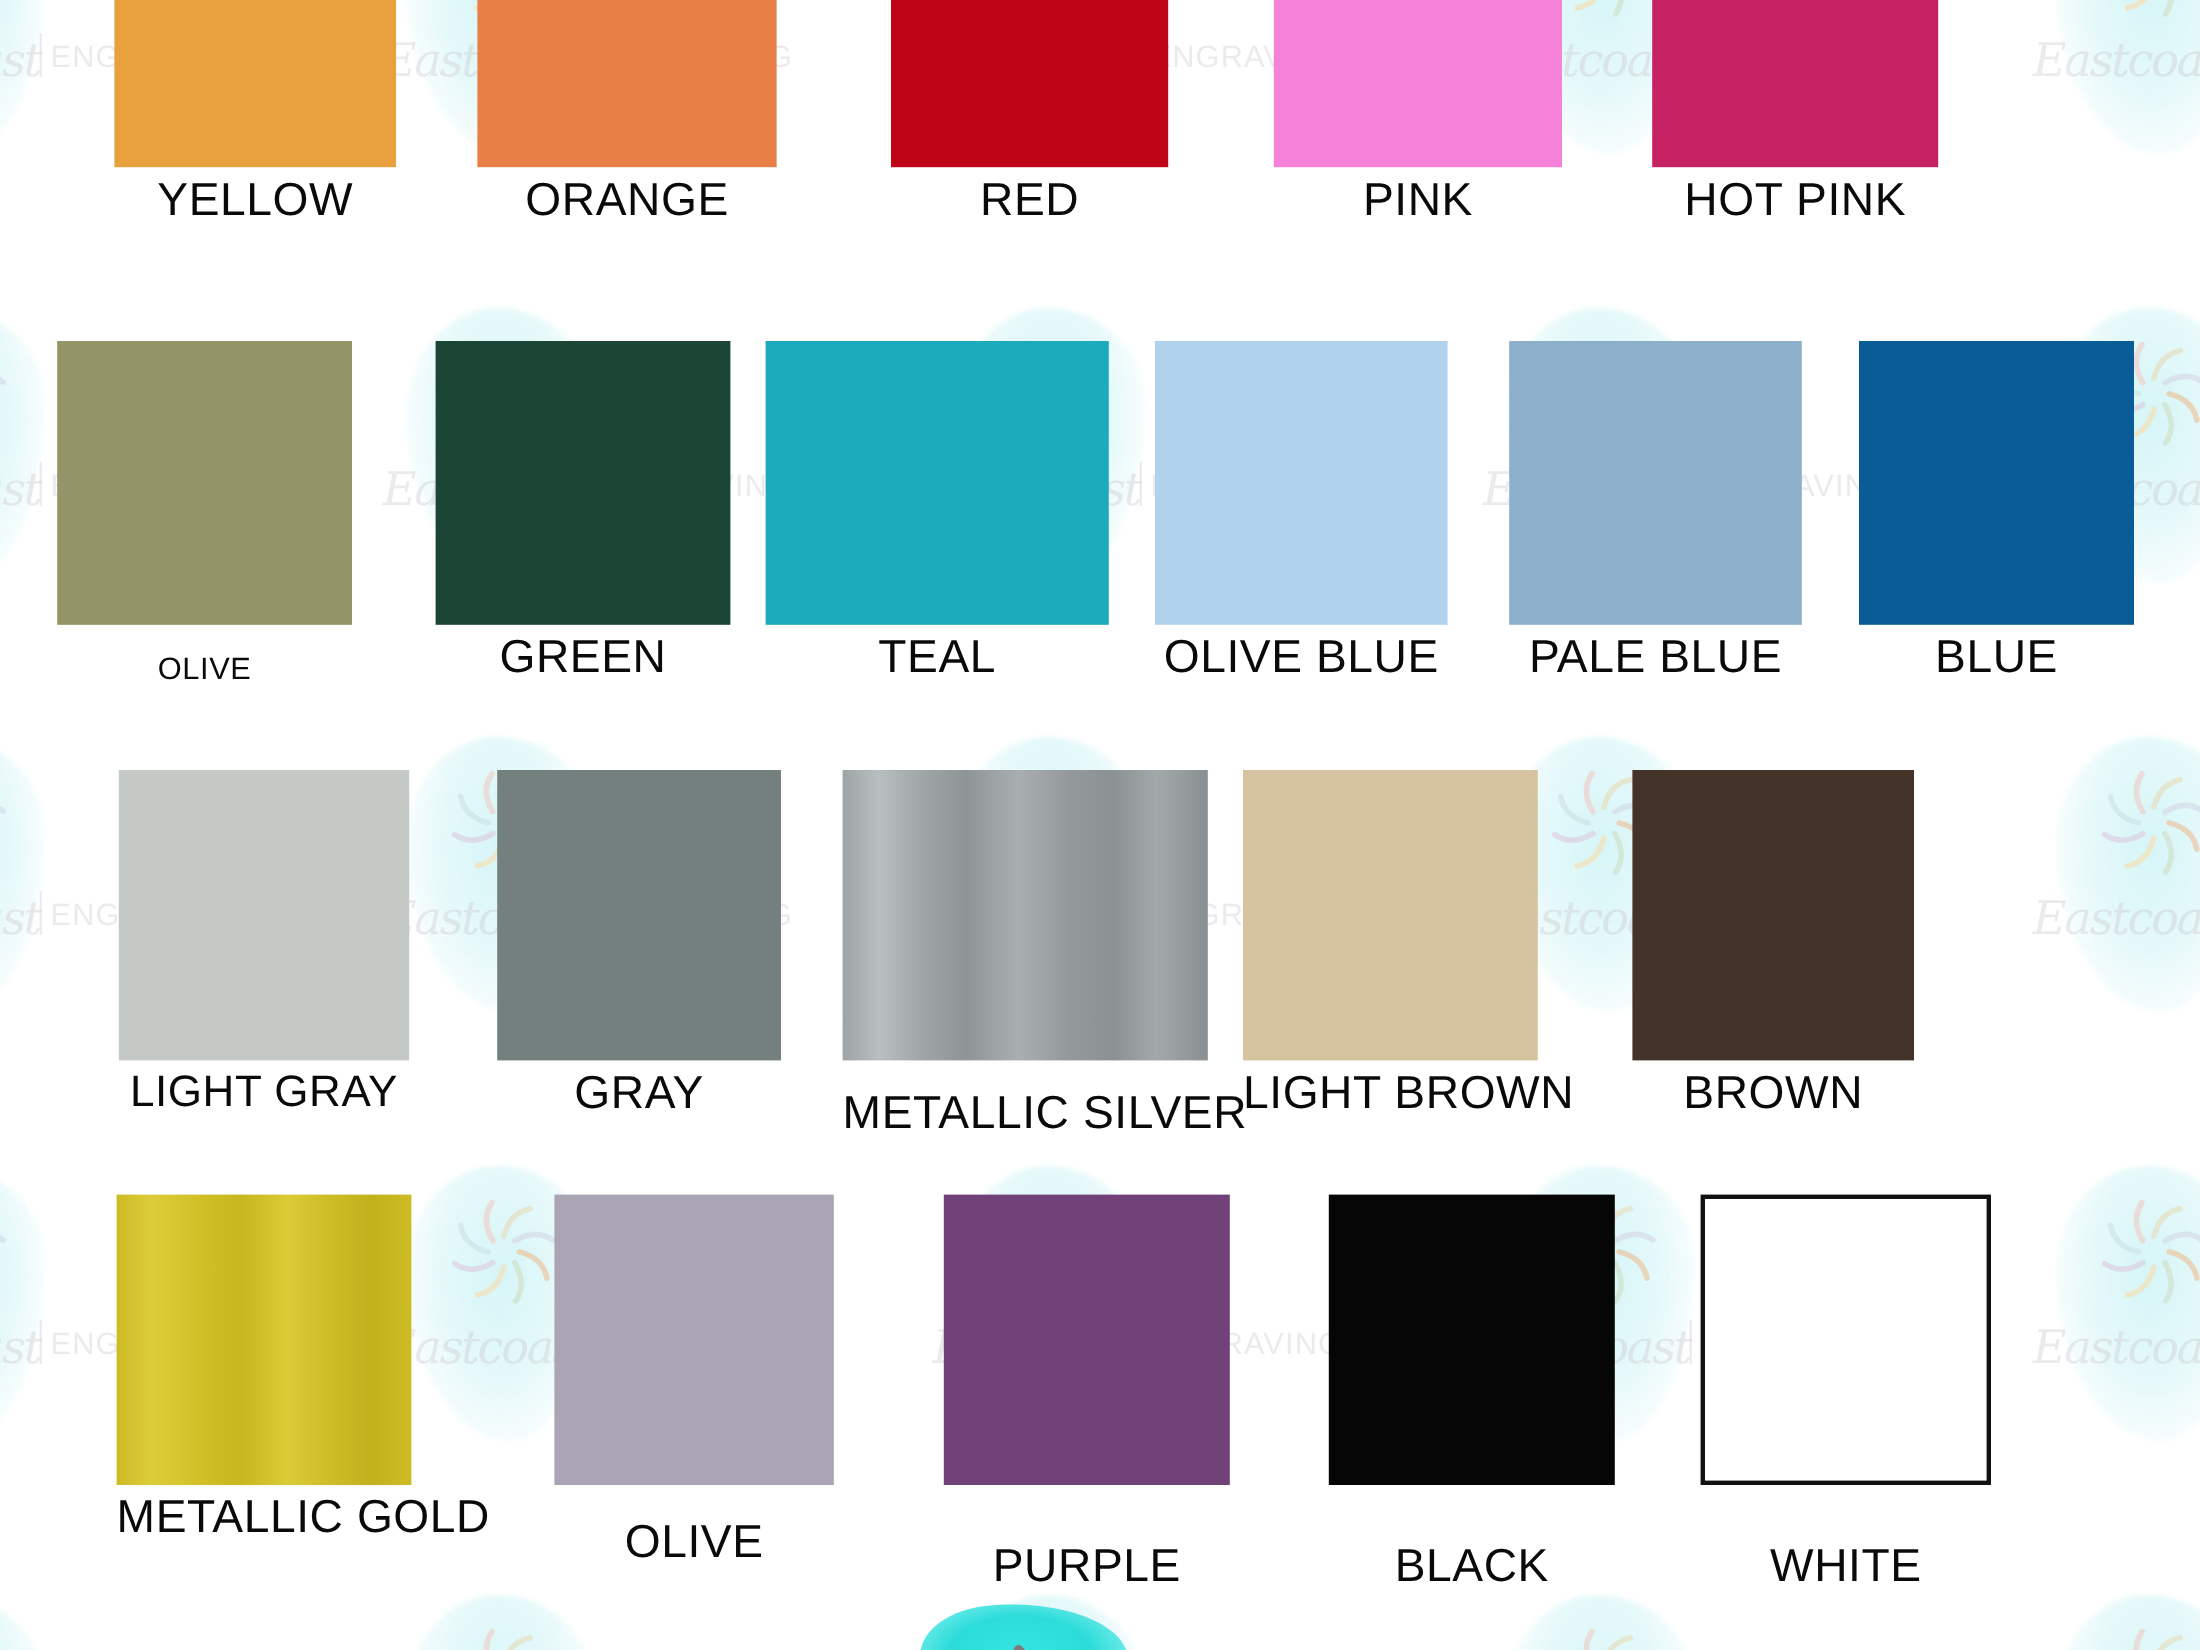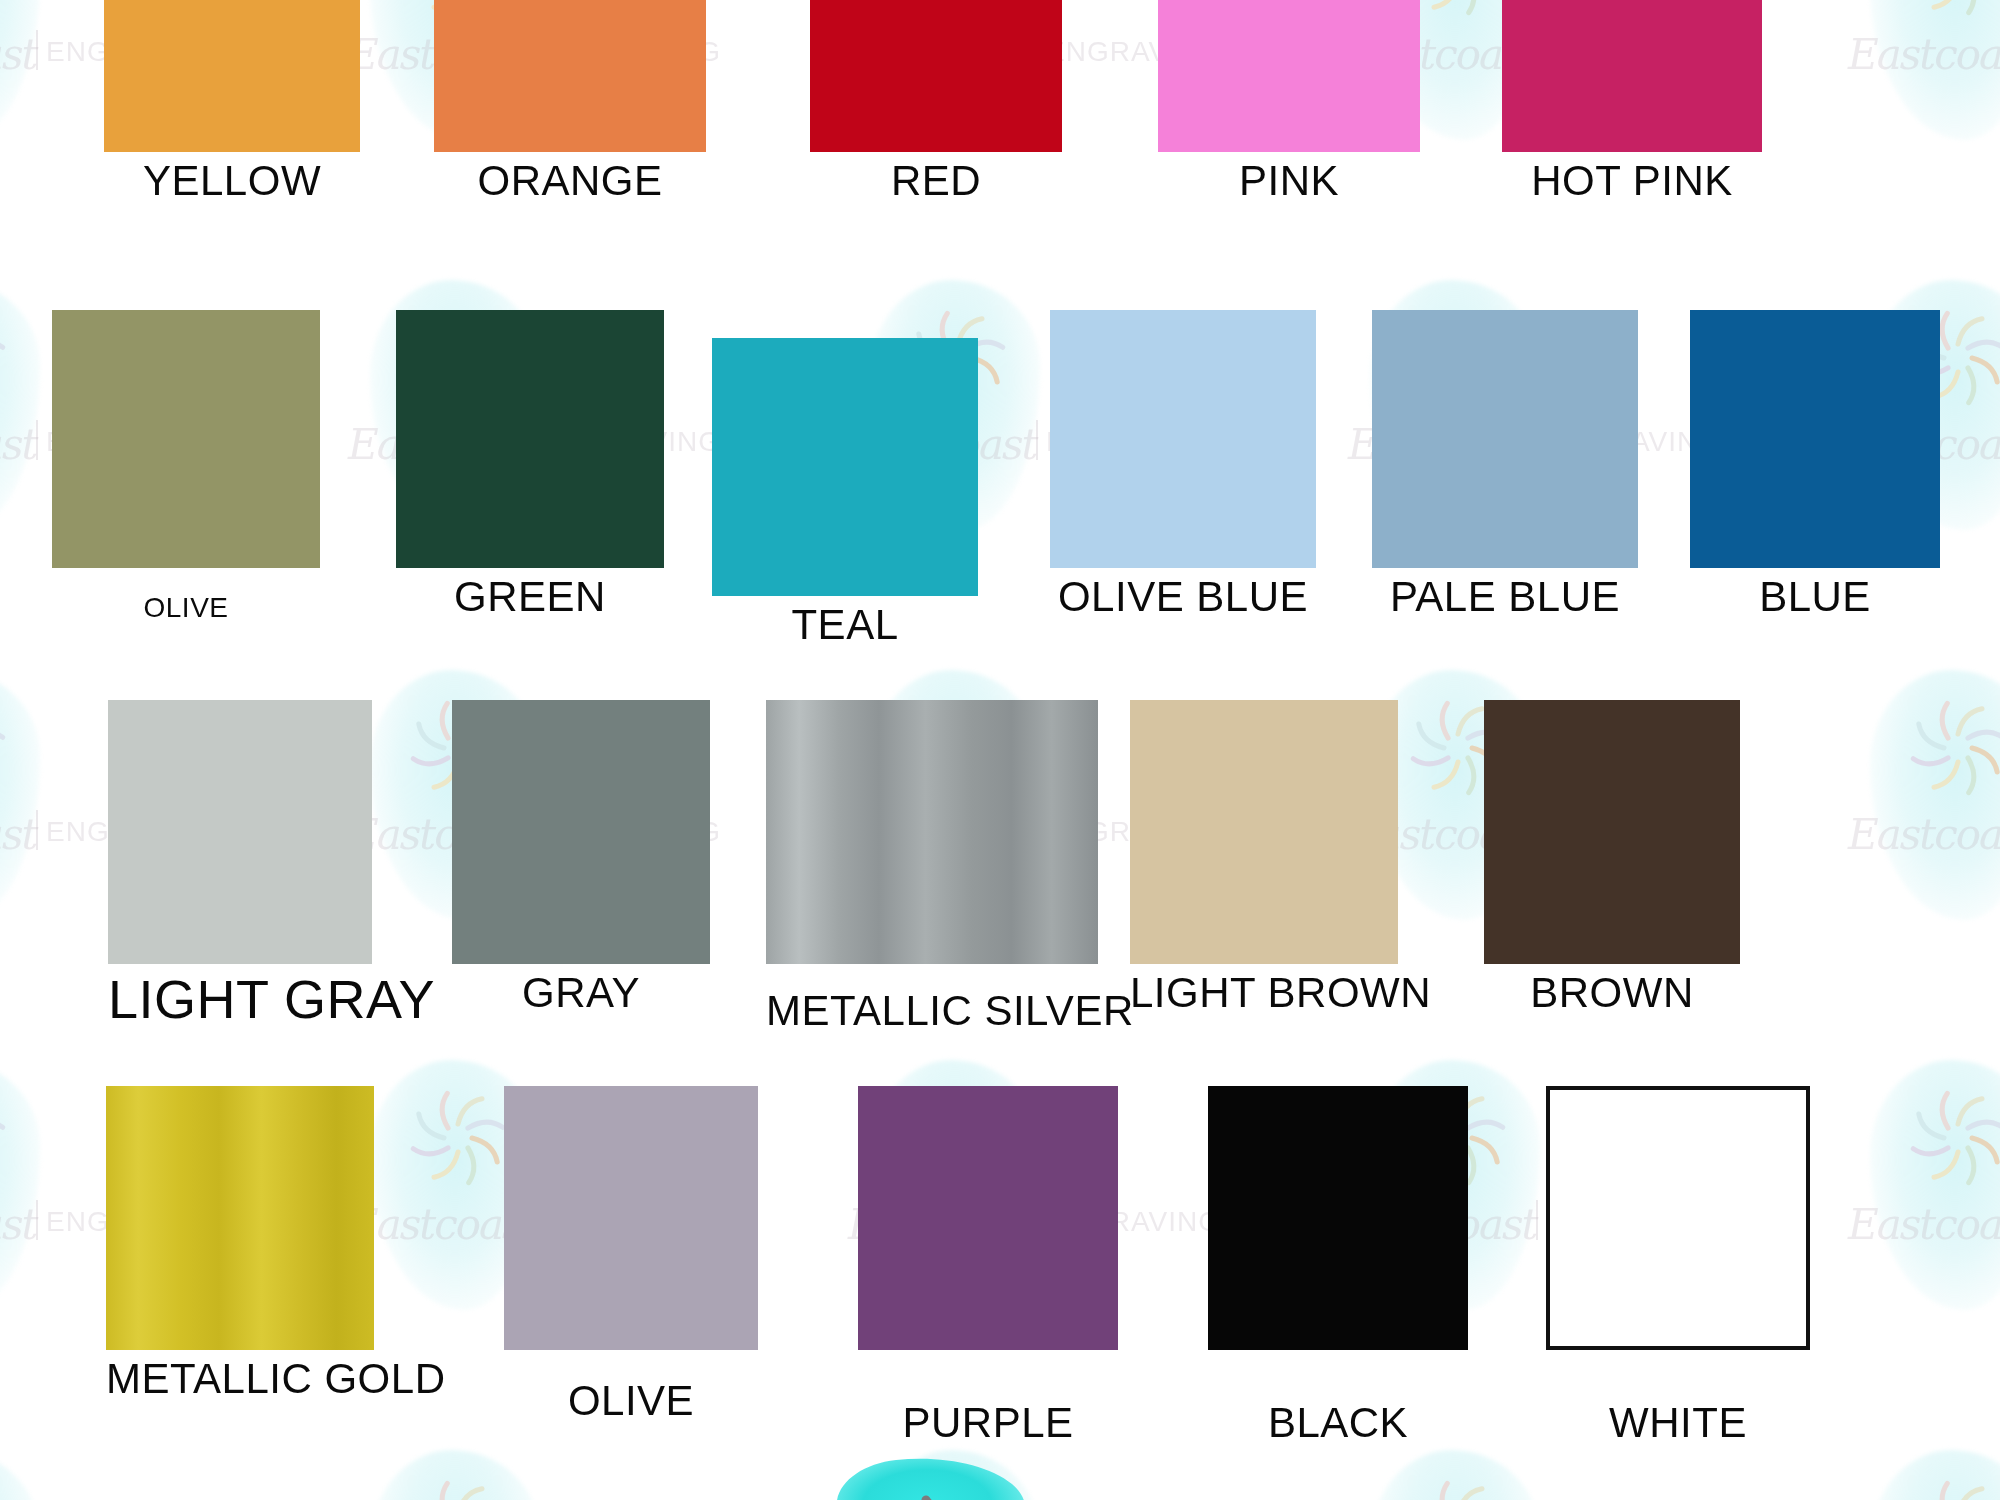--- a/index.html
+++ b/index.html
@@ -535,41 +535,41 @@
       </div>
       <div class="swatch-row" style="top: 310px;">
         <div class="swatch-cell" style="left: 52px; width: 268px;">
           <div class="swatch-chip" style="height: 258px; background: rgb(147, 149, 102);"></div>
           <div class="swatch-label" style="margin-top: 26px; font-size: 28px;">OLIVE</div>
         </div>
         <div class="swatch-cell" style="left: 396px; width: 268px;">
           <div class="swatch-chip" style="height: 258px; background: rgb(27, 69, 52);"></div>
           <div class="swatch-label" style="margin-top: 8px; font-size: 42px;">GREEN</div>
         </div>
-        <div class="swatch-cell" style="left: 712px; width: 266px; margin-top: 28px;">
+        <div class="swatch-cell" style="left: 696px; width: 312px;">
           <div class="swatch-chip" style="height: 258px; background: rgb(28, 171, 189);"></div>
           <div class="swatch-label" style="margin-top: 8px; font-size: 42px;">TEAL</div>
         </div>
         <div class="swatch-cell" style="left: 1050px; width: 266px;">
           <div class="swatch-chip" style="height: 258px; background: rgb(177, 210, 236);"></div>
           <div class="swatch-label" style="margin-top: 8px; font-size: 42px;">OLIVE BLUE</div>
         </div>
         <div class="swatch-cell" style="left: 1372px; width: 266px;">
           <div class="swatch-chip" style="height: 258px; background: rgb(141, 176, 202);"></div>
           <div class="swatch-label" style="margin-top: 8px; font-size: 42px;">PALE BLUE</div>
         </div>
         <div class="swatch-cell" style="left: 1690px; width: 250px;">
           <div class="swatch-chip" style="height: 258px; background: rgb(10, 92, 150);"></div>
           <div class="swatch-label" style="margin-top: 8px; font-size: 42px;">BLUE</div>
         </div>
       </div>
       <div class="swatch-row" style="top: 700px;">
         <div class="swatch-cell" style="left: 108px; width: 264px;">
           <div class="swatch-chip" style="height: 264px; background: rgb(196, 201, 198);"></div>
-          <div class="swatch-label" style="margin-top: 8px; font-size: 54px;">LIGHT GRAY</div>
+          <div class="swatch-label" style="margin-top: 8px; font-size: 40px;">LIGHT GRAY</div>
         </div>
         <div class="swatch-cell" style="left: 452px; width: 258px;">
           <div class="swatch-chip" style="height: 264px; background: rgb(115, 128, 126);"></div>
           <div class="swatch-label" style="margin-top: 8px; font-size: 42px;">GRAY</div>
         </div>
         <div class="swatch-cell" style="left: 766px; width: 332px;">
           <div class="swatch-chip" style="height: 264px; background: linear-gradient(90deg, rgb(158, 164, 165) 0%, rgb(185, 191, 192) 10%, rgb(159, 165, 166) 22%, rgb(143, 149, 151) 34%, rgb(169, 175, 176) 48%, rgb(148, 154, 155) 62%, rgb(139, 145, 147) 74%, rgb(163, 169, 170) 86%, rgb(138, 144, 146) 100%);"></div>
           <div class="swatch-label" style="margin-top: 26px; font-size: 42px;">METALLIC SILVER</div>
         </div>
         <div class="swatch-cell" style="left: 1130px; width: 268px;">

